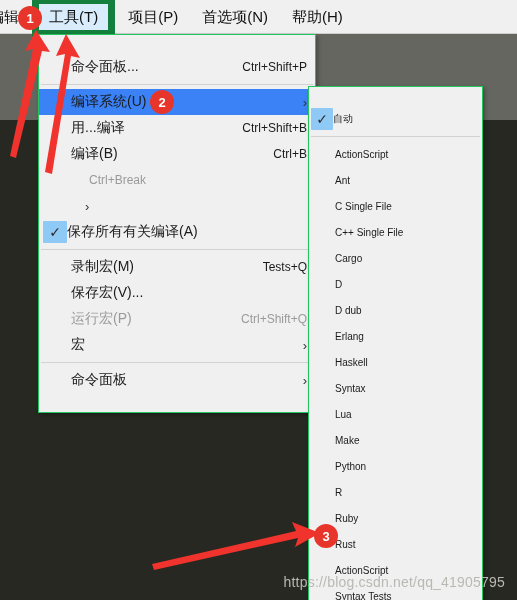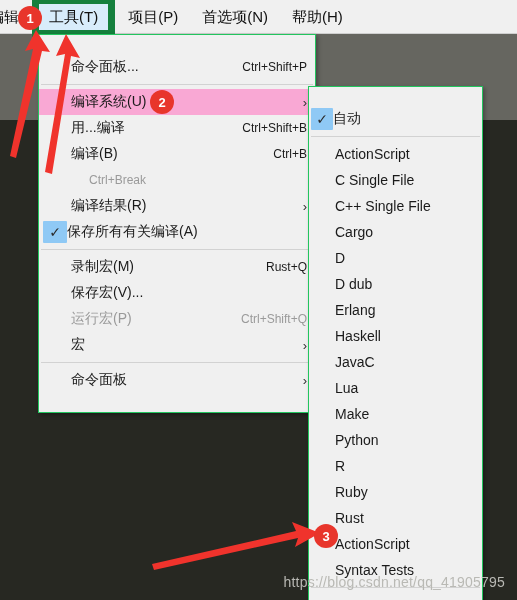--- a/index.html
+++ b/index.html
@@ -109,21 +109,21 @@
   }
   .menu-row .arrow {
     margin-left: 14px;
     font-size: 13px;
     color: #333;
     line-height: 1;
   }
   .menu-row.disabled .label,
   .menu-row.disabled .accel { color: #9a9a9a; }
   .menu-row.highlight {
-    background: #f9a8d4;
+    background: #3b82f6;
   }
   .menu-row.checked .gutter {
     background: #8fc9f5;
     width: 24px;
     min-width: 24px;
     height: 22px;
     margin-left: 4px;
     border-radius: 1px;
   }
   .check-glyph {
@@ -140,21 +140,21 @@
   
   #build-system-submenu .menu-row .gutter {
     width: 26px;
     min-width: 26px;
   }
   #build-system-submenu .menu-row.checked .gutter {
     width: 22px;
     min-width: 22px;
     margin-left: 2px;
   }
-  #build-system-submenu .menu-row .label { font-size: 14px; }
+  #build-system-submenu .menu-row .label { font-size: 10px; }
 
   
   .badge {
     position: absolute;
     width: 24px; height: 24px;
     border-radius: 50%;
     background: #e8352b;
     color: #ffffff;
     font-size: 13px;
     font-weight: bold;
@@ -223,34 +223,33 @@
       <div class="gutter"></div>
       <div class="label">编译(B)</div>
       <div class="accel">Ctrl+B</div>
     </div>
     <div class="menu-row disabled">
       <div class="gutter"></div>
       <div class="accel">Ctrl+Break</div>
     </div>
     <div class="menu-row">
       <div class="gutter"></div>
-      <div class="label">编译结果(R)</div>
       <div class="arrow">›</div>
     </div>
     <div class="menu-row checked">
       <div class="gutter">
         <span class="check-glyph">✓</span>
       </div>
       <div class="label">保存所有有关编译(A)</div>
     </div>
     <div class="menu-sep"></div>
     <div class="menu-row">
       <div class="gutter"></div>
       <div class="label">录制宏(M)</div>
-      <div class="accel">Rust+Q</div>
+      <div class="accel">Tests+Q</div>
     </div>
     <div class="menu-row">
       <div class="gutter"></div>
       <div class="label">保存宏(V)...</div>
     </div>
     <div class="menu-row disabled">
       <div class="gutter"></div>
       <div class="label">运行宏(P)</div>
       <div class="accel">Ctrl+Shift+Q</div>
     </div>
@@ -274,20 +273,24 @@
       </div>
       <div class="label">自动</div>
     </div>
     <div class="menu-sep"></div>
     <div class="menu-row">
       <div class="gutter"></div>
       <div class="label">ActionScript</div>
     </div>
     <div class="menu-row">
       <div class="gutter"></div>
+      <div class="label">Ant</div>
+    </div>
+    <div class="menu-row">
+      <div class="gutter"></div>
       <div class="label">C Single File</div>
     </div>
     <div class="menu-row">
       <div class="gutter"></div>
       <div class="label">C++ Single File</div>
     </div>
     <div class="menu-row">
       <div class="gutter"></div>
       <div class="label">Cargo</div>
     </div>
@@ -302,21 +305,21 @@
     <div class="menu-row">
       <div class="gutter"></div>
       <div class="label">Erlang</div>
     </div>
     <div class="menu-row">
       <div class="gutter"></div>
       <div class="label">Haskell</div>
     </div>
     <div class="menu-row">
       <div class="gutter"></div>
-      <div class="label">JavaC</div>
+      <div class="label">Syntax</div>
     </div>
     <div class="menu-row">
       <div class="gutter"></div>
       <div class="label">Lua</div>
     </div>
     <div class="menu-row">
       <div class="gutter"></div>
       <div class="label">Make</div>
     </div>
     <div class="menu-row">

